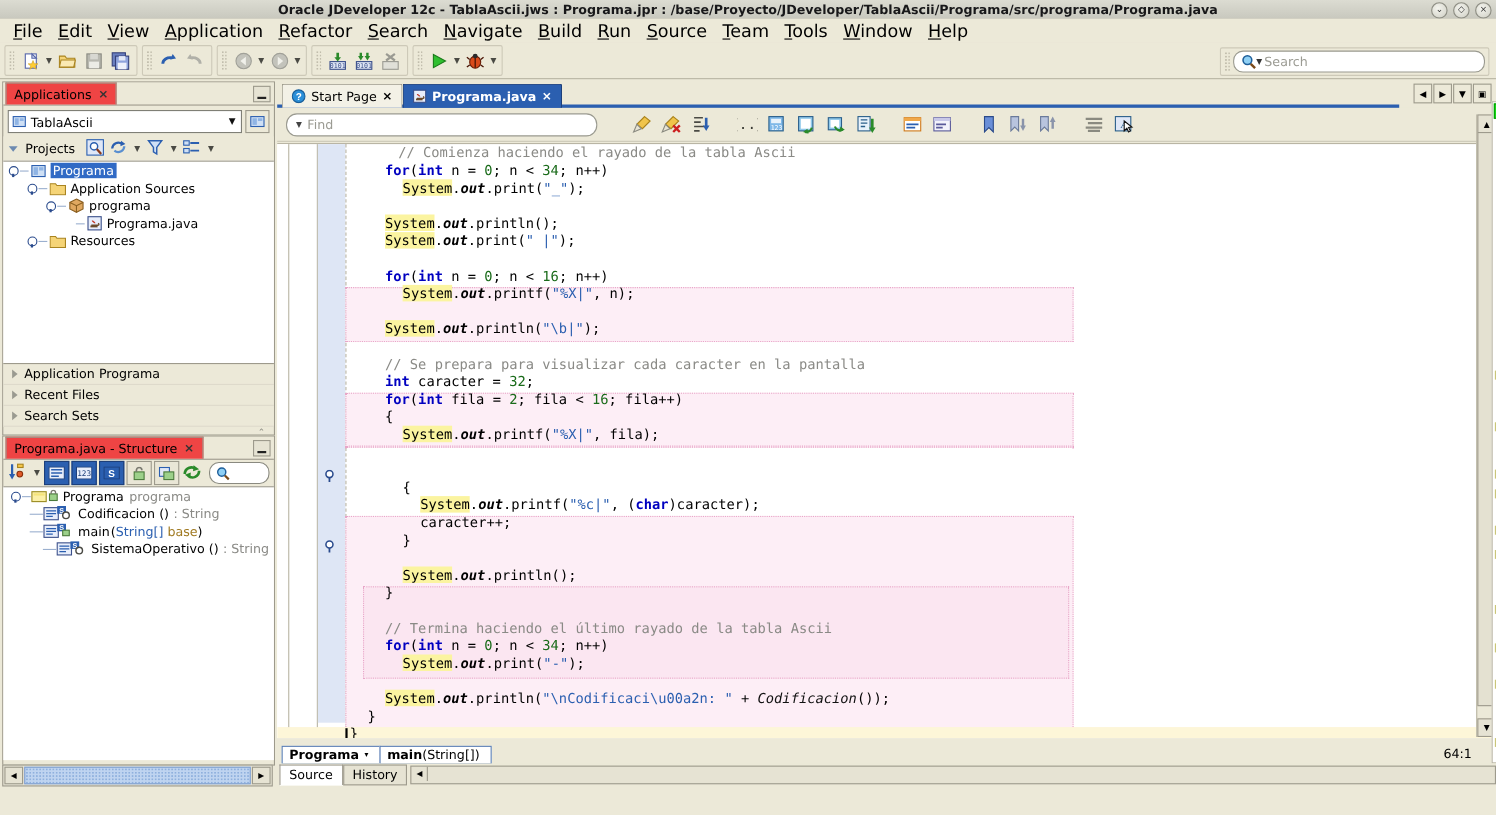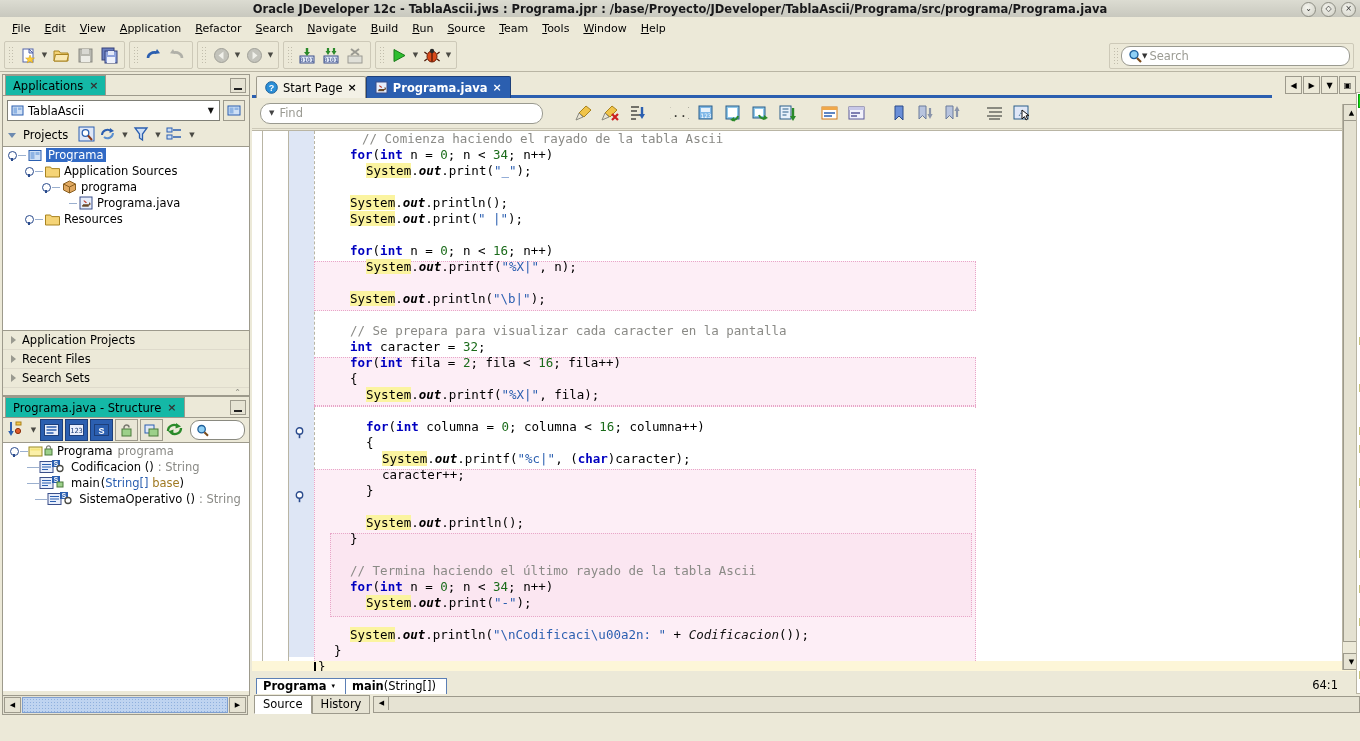--- a/index.html
+++ b/index.html
@@ -22,21 +22,21 @@
   .winbtn{width:13px;height:13px;border-radius:50%;
     background:radial-gradient(circle at 40% 35%,#f4f4ee,#cfcfc4);
     border:1px solid #8e8e84;font-size:8px;line-height:11px;text-align:center;color:#333;}
 
   
   .menubar{
     position:absolute;left:0;top:17px;width:1360px;height:22px;
     background:#ece9d8;display:flex;align-items:center;padding-left:5px;
     border-bottom:1px solid #dedacb;
   }
-  .menu-item{padding:3px 7px;font-size:11px;color:#000;cursor:default;}
+  .menu-item{padding:3px 7px;font-size:16px;color:#000;cursor:default;}
   .menu-item u{text-decoration:underline;}
 
   
   .toolbar{
     position:absolute;left:0;top:39px;width:1360px;height:32px;
     background:#ece9d8;border-bottom:1px solid #b9b5a4;
     display:flex;align-items:center;
   }
   .tbgroup{display:flex;align-items:center;height:26px;
     border:1px solid #cdc9b8;border-radius:2px;margin-left:4px;padding:0 3px;background:#ece9d8;}
@@ -52,21 +52,21 @@
   .search-box{width:215px;height:18px;background:#fff;border:1px solid #9a9a90;border-radius:9px;
     display:flex;align-items:center;padding:0 6px;}
   .search-ph{color:#9b9b93;font-size:11.5px;margin-left:2px;}
 
   
   .apppanel{position:absolute;left:2px;top:74px;width:246px;height:320px;
     background:#ece9d8;border:1px solid #9d9a8c;}
   .panel-tabbar{height:20px;display:flex;align-items:flex-end;position:relative;
     border-bottom:1px solid #9d9a8c;background:#ece9d8;}
   .panel-tab{display:flex;align-items:center;gap:6px;height:19px;padding:0 7px;
-    background:#14b8a6;border:1px solid #9d9a8c;border-bottom:none;margin-left:2px;font-size:11.5px;}
+    background:#ef4444;border:1px solid #9d9a8c;border-bottom:none;margin-left:2px;font-size:11.5px;}
   .panel-tab .x{font-size:11px;color:#333;font-weight:bold;}
   .panel-minbtn{position:absolute;right:3px;top:3px;width:14px;height:13px;
     border:1px solid #9d9a8c;background:#e6e3d3;display:flex;align-items:flex-end;justify-content:center;}
   .panel-minbtn i{display:block;width:8px;height:2px;background:#222;margin-bottom:2px;}
 
   .appselect-row{display:flex;align-items:center;gap:3px;padding:4px 4px 3px 4px;}
   .appselect{flex:1;height:19px;background:#fff;border:1px solid #7f7f76;
     display:flex;align-items:center;padding:0 3px;gap:4px;font-size:11.5px;}
   .appselect .arrow{margin-left:auto;font-size:8px;color:#111;padding-right:2px;}
   .sq-btn{width:20px;height:19px;border:1px solid #9d9a8c;background:#ece9d8;
@@ -465,21 +465,21 @@
               <path d="M0.5 2h5l1.2 1.6H14.5V12H0.5z" fill="#f5d477" stroke="#a98420"></path>
             </svg>
           </span>
           <span>Resources</span>
         </div>
       </div>
 
     <div class="collapsers" id="collapsed-sections">
         <div class="crow">
           <span class="ctri"></span>
-          <span>Application Projects</span>
+          <span>Application Programa</span>
         </div>
         <div class="crow">
           <span class="ctri"></span>
           <span>Recent Files</span>
         </div>
         <div class="crow">
           <span class="ctri"></span>
           <span>Search Sets</span>
         </div>
       </div>
@@ -589,21 +589,21 @@
               <rect x="1" y="1.5" width="13" height="11" fill="#e8eefb" stroke="#3a4f8a"></rect>
               <path d="M3 4.5h9M3 7h9M3 9.5h6" stroke="#2b5fb0" stroke-width="1.2"></path>
               <rect x="13" y="0" width="8" height="7" fill="#2b5fb0"></rect>
               <text x="17" y="6" font-size="6.5" text-anchor="middle" fill="#fff" font-family="sans-serif" font-weight="bold">S</text>
               <rect x="18" y="6" width="6" height="5" fill="#9cd08a" stroke="#4a7a3a"></rect>
             </svg>
           </span>
           <span>main</span>
           <span style="margin-left:1px">(<span class="blue">String[]</span> <span class="brown">base</span>)</span>
         </div>
-        <div class="trow" style="padding-left: 24px; justify-content: center;">
+        <div class="trow" style="padding-left: 36px;">
           <span class="hline" style="width:12px"></span>
           <span style="margin-right:4px;display:flex">
             <svg width="28" height="14" viewBox="0 0 28 14">
               <rect x="1" y="1.5" width="13" height="11" fill="#e8eefb" stroke="#3a4f8a"></rect>
               <path d="M3 4.5h9M3 7h9M3 9.5h6" stroke="#2b5fb0" stroke-width="1.2"></path>
               <rect x="13" y="0" width="8" height="7" fill="#2b5fb0"></rect>
               <text x="17" y="6" font-size="6.5" text-anchor="middle" fill="#fff" font-family="sans-serif" font-weight="bold">S</text>
               <circle cx="21" cy="8.5" r="3" fill="#fff" stroke="#4a4a44" stroke-width="1.3"></circle>
             </svg>
           </span>
@@ -791,21 +791,20 @@
           <div class="ln" style="top: 64px; left: 98px;"><span class="hl">System</span>.<span class="ital">out</span>.println();</div>
           <div class="ln" style="top: 80px; left: 98px;"><span class="hl">System</span>.<span class="ital">out</span>.print(<span class="str">" |"</span>);</div>
           <div class="ln" style="top: 112px; left: 98px;"><span class="kw">for</span>(<span class="kw">int</span> n = <span class="num">0</span>; n &lt; <span class="num">16</span>; n++)</div>
           <div class="ln" style="top: 128px; left: 114px;"><span class="hl">System</span>.<span class="ital">out</span>.printf(<span class="str">"%X|"</span>, n);</div>
           <div class="ln" style="top: 160px; left: 98px;"><span class="hl">System</span>.<span class="ital">out</span>.println(<span class="str">"\b|"</span>);</div>
           <div class="ln" style="top: 192px; left: 98px;"><span class="cmt">// Se prepara para visualizar cada caracter en la pantalla</span></div>
           <div class="ln" style="top: 208px; left: 98px;"><span class="kw">int</span> caracter = <span class="num">32</span>;</div>
           <div class="ln" style="top: 224px; left: 98px;"><span class="kw">for</span>(<span class="kw">int</span> fila = <span class="num">2</span>; fila &lt; <span class="num">16</span>; fila++)</div>
           <div class="ln" style="top: 240px; left: 98px;">{</div>
           <div class="ln" style="top: 256px; left: 114px;"><span class="hl">System</span>.<span class="ital">out</span>.printf(<span class="str">"%X|"</span>, fila);</div>
-          <div class="ln" style="top: 288px; left: 114px;"><span class="kw">for</span>(<span class="kw">int</span> columna = <span class="num">0</span>; columna &lt; <span class="num">16</span>; columna++)</div>
           <div class="ln" style="top: 304px; left: 114px;">{</div>
           <div class="ln" style="top: 320px; left: 130px;"><span class="hl">System</span>.<span class="ital">out</span>.printf(<span class="str">"%c|"</span>, (<span class="kw">char</span>)caracter);</div>
           <div class="ln" style="top: 336px; left: 130px;">caracter++;</div>
           <div class="ln" style="top: 352px; left: 114px;">}</div>
           <div class="ln" style="top: 384px; left: 114px;"><span class="hl">System</span>.<span class="ital">out</span>.println();</div>
           <div class="ln" style="top: 400px; left: 98px;">}</div>
           <div class="ln" style="top: 432px; left: 98px;"><span class="cmt">// Termina haciendo el último rayado de la tabla Ascii</span></div>
           <div class="ln" style="top: 448px; left: 98px;"><span class="kw">for</span>(<span class="kw">int</span> n = <span class="num">0</span>; n &lt; <span class="num">34</span>; n++)</div>
           <div class="ln" style="top: 464px; left: 114px;"><span class="hl">System</span>.<span class="ital">out</span>.print(<span class="str">"-"</span>);</div>
           <div class="ln" style="top: 496px; left: 98px;"><span class="hl">System</span>.<span class="ital">out</span>.println(<span class="str">"\nCodificaci\u00a2n: "</span> + <span class="mth">Codificacion</span>());</div>

